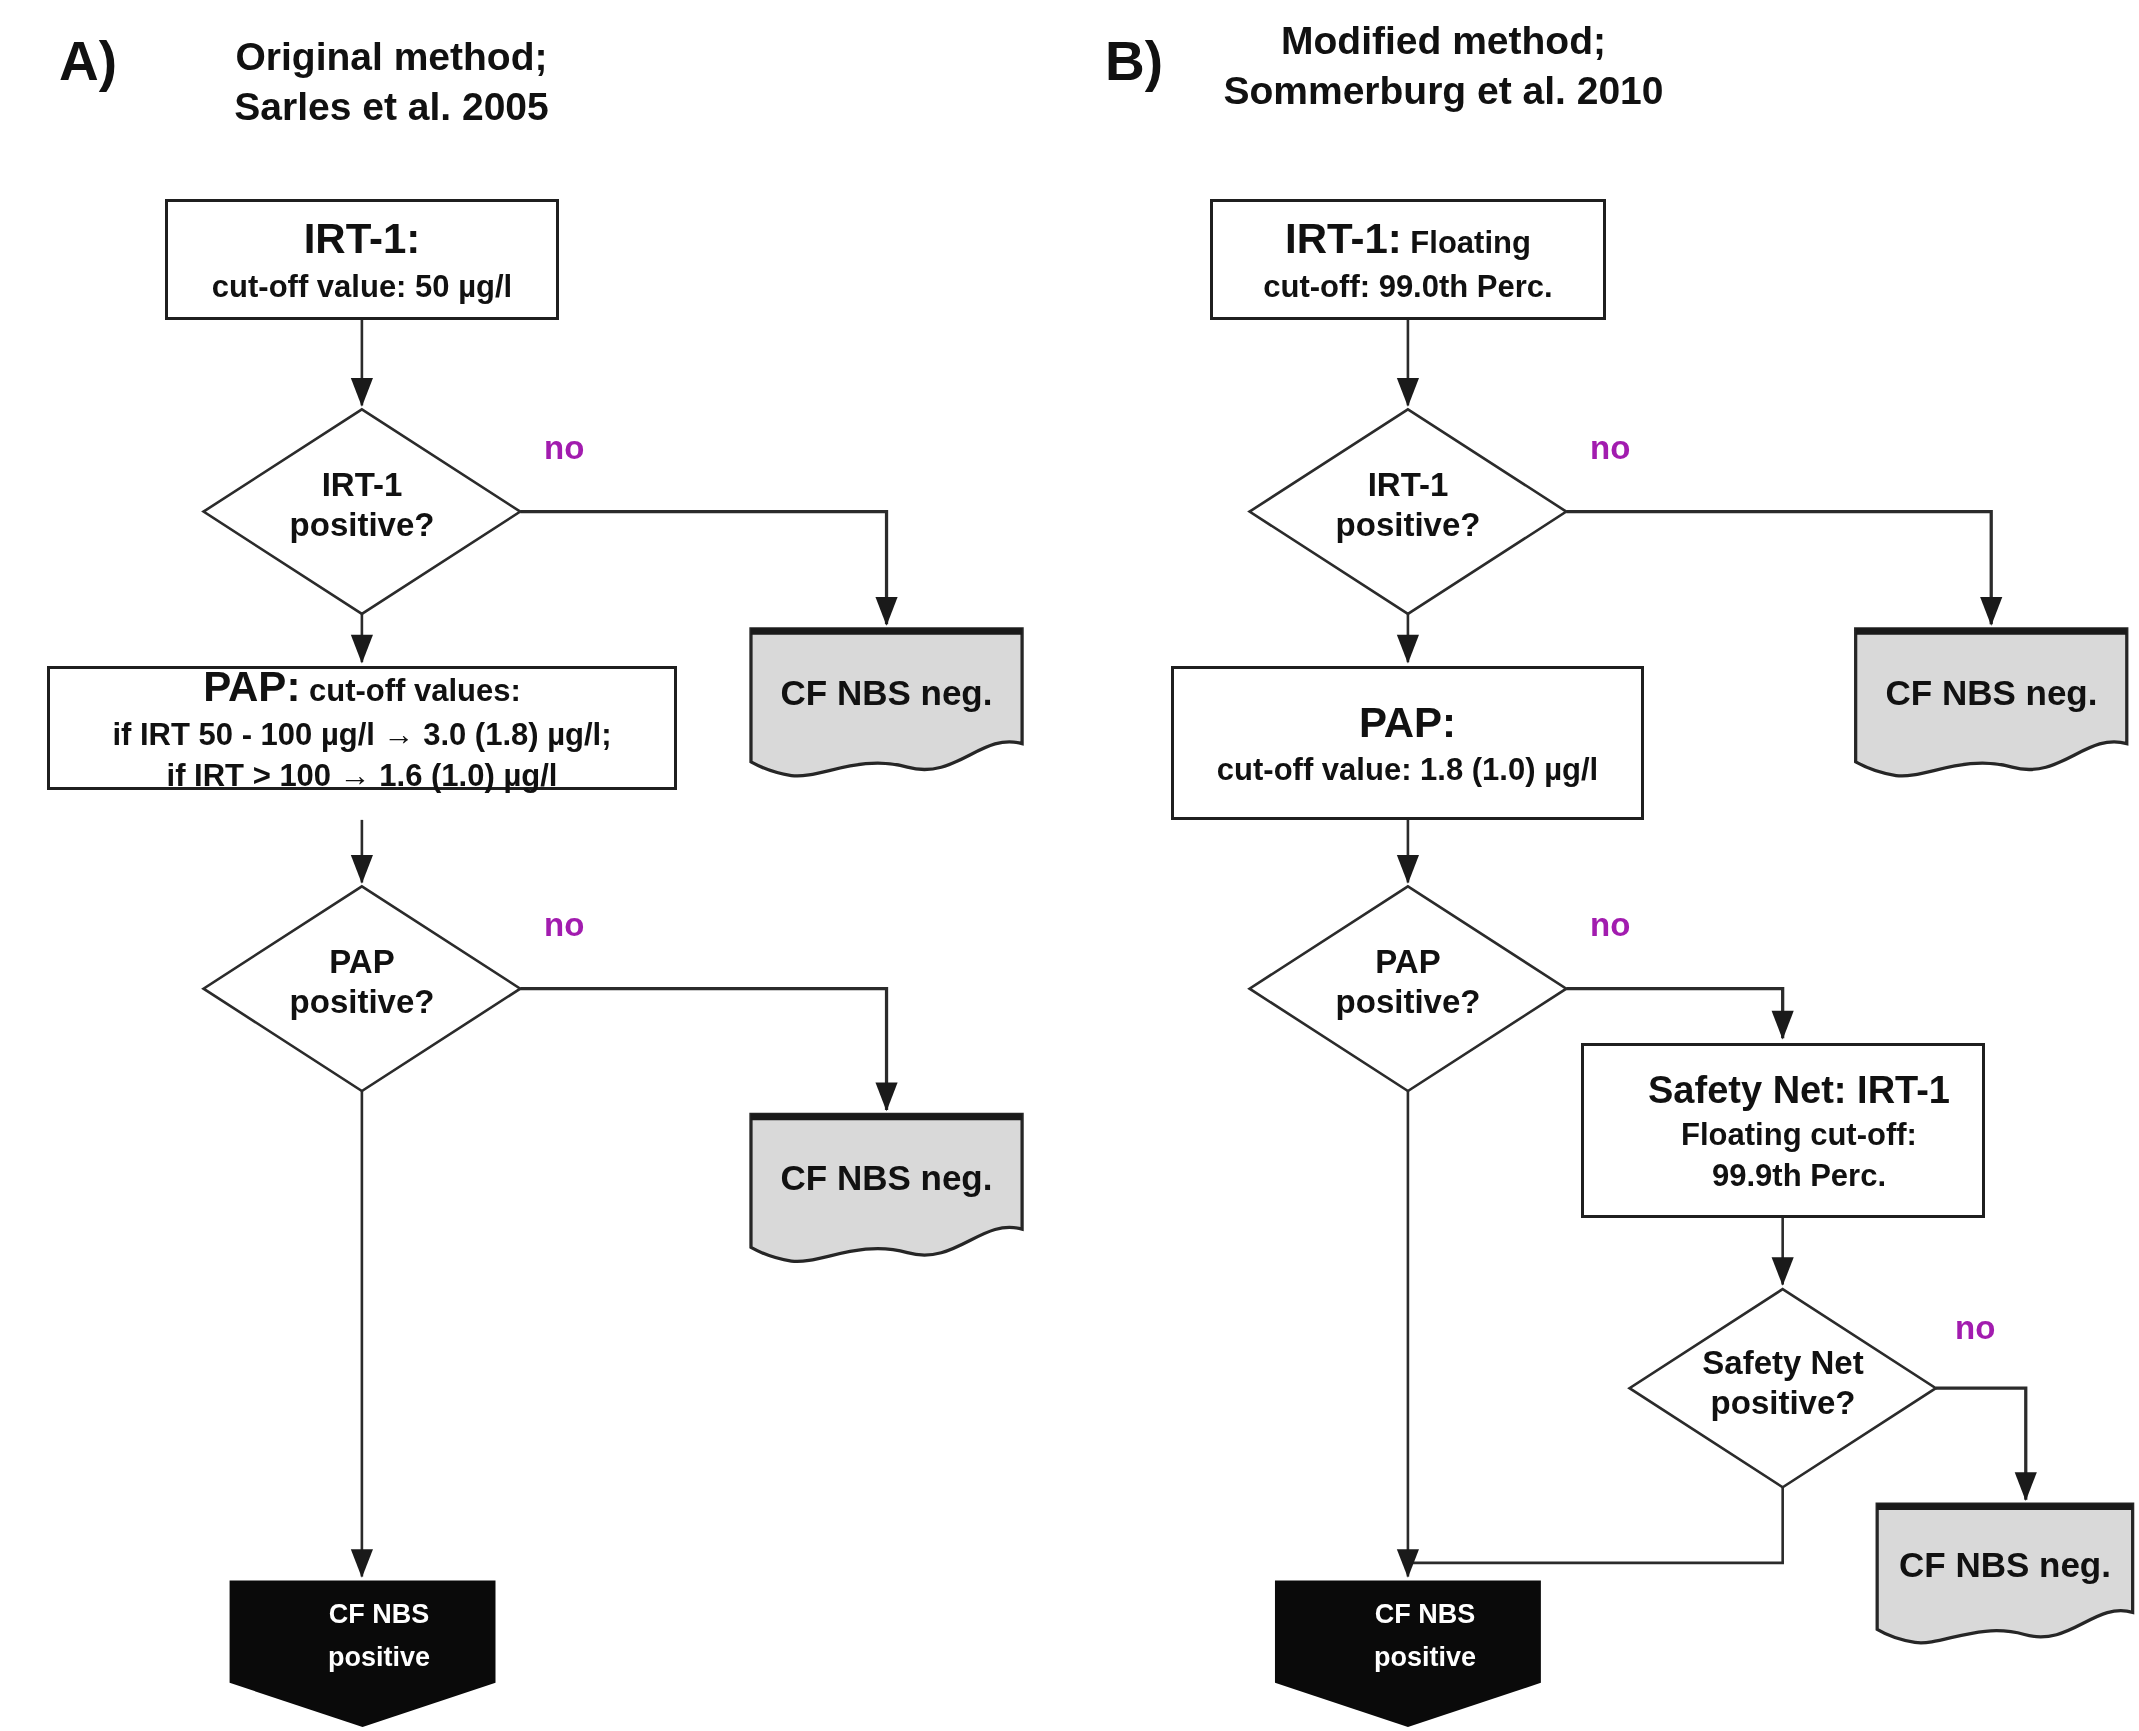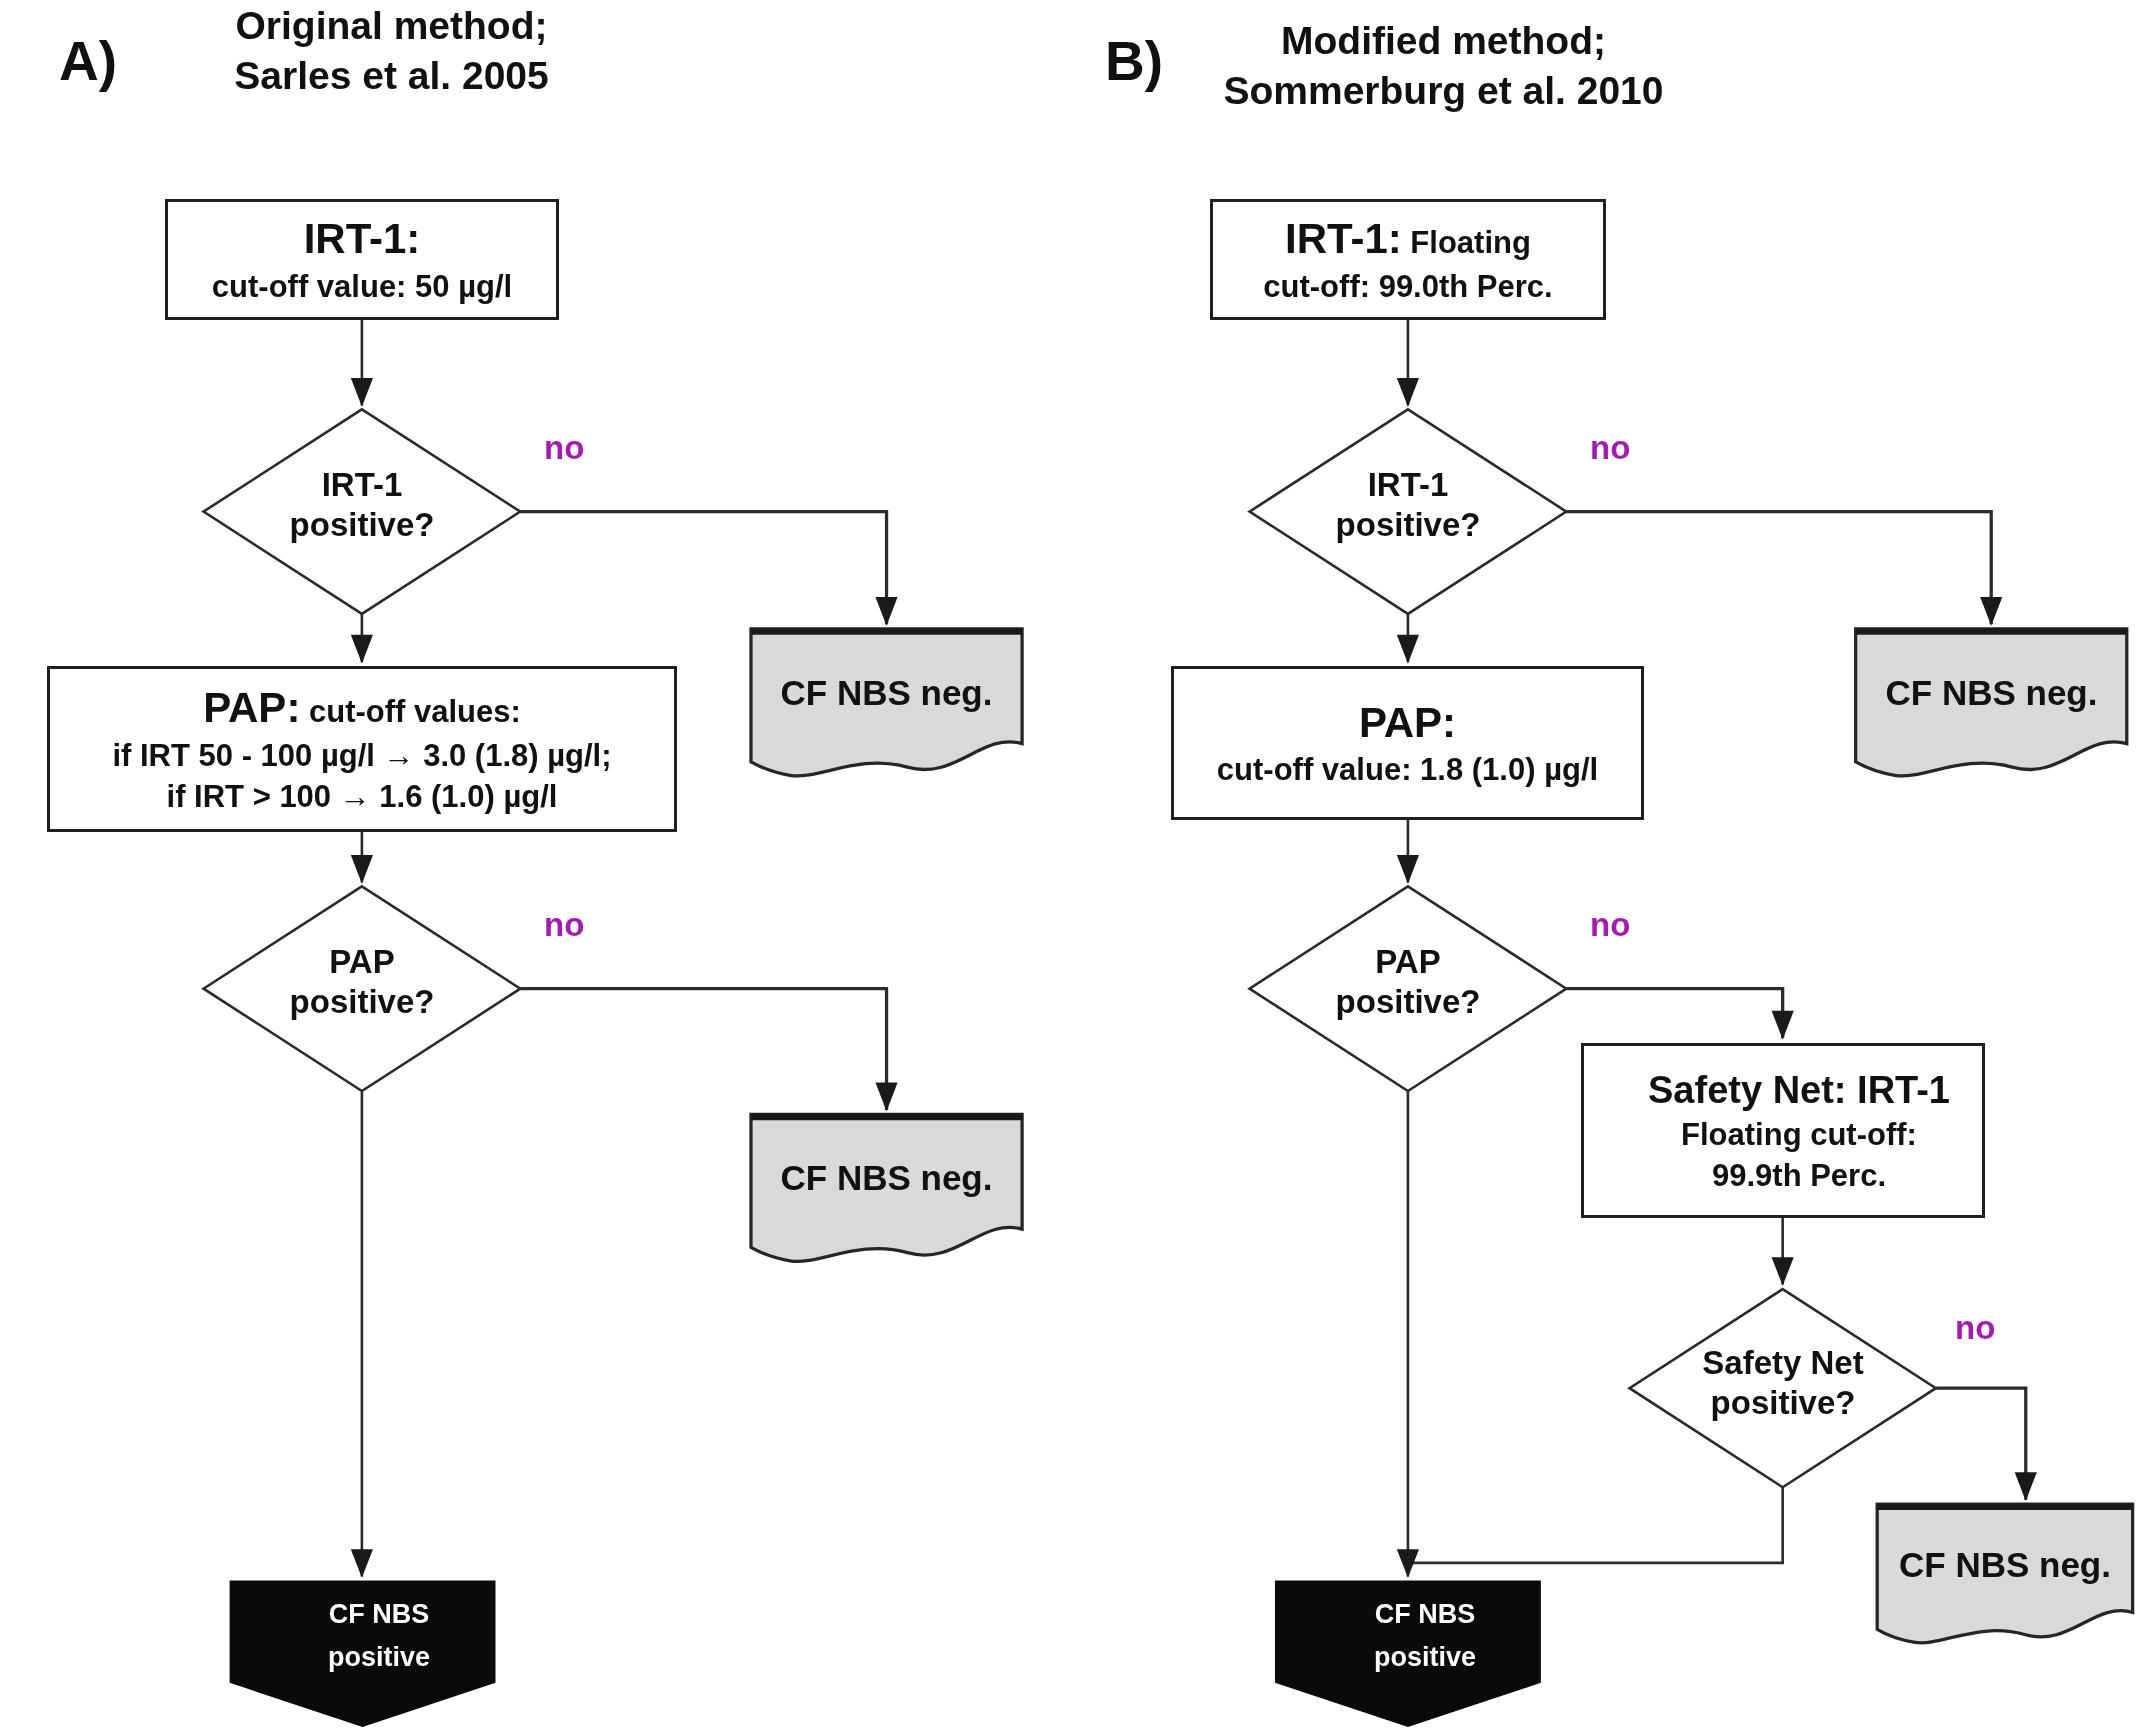--- a/index.html
+++ b/index.html
@@ -89,39 +89,39 @@
         C3036,2488 2978,2526 2938,2520
         C2914,2516 2895,2509 2880,2500 Z"></path>
       <line class="doc-top" x1="2880" y1="2312" x2="3272" y2="2312"></line>
     </g>
 
     <polygon class="term" points="352,2425 760,2425 760,2582 556,2650 352,2582"></polygon>
     <polygon class="term" points="1956,2425 2364,2425 2364,2582 2160,2650 1956,2582"></polygon>
   </svg>
 
   <div class="plabel" style="left:59px;top:29px;">A)</div>
-  <div class="ptitle" style="left:98px;top:1px;width:587px;">
+  <div class="ptitle" style="left:98px;top:32px;width:587px;">
     <span>Original method;</span><br>
     <span>Sarles et al. 2005</span>
   </div>
 
   <div class="box" style="left:165px;top:199px;width:394px;height:121px;">
     <div class="ln bt">IRT-1:</div>
     <div class="ln bs">cut-off value: 50 µg/l</div>
   </div>
 
   <div class="t dtxt" style="left:264px;top:465px;width:196px;">
     <span>IRT-1</span>
     <span>positive?</span>
   </div>
   <div class="no" style="left:544px;top:429px;">no</div>
 
   <div class="t doctxt" style="left:751px;top:636px;width:271px;height:114px;">CF NBS neg.</div>
 
-  <div class="box" style="left:47px;top:666px;width:630px;height:166px;">
+  <div class="box" style="left:47px;top:666px;width:630px;height:124px;">
     <div class="ln"><span class="bt">PAP:</span><span class="bs"> cut-off values:</span></div>
     <div class="ln bs">if IRT 50 - 100 µg/l → 3.0 (1.8) µg/l;</div>
     <div class="ln bs">if IRT &gt; 100 → 1.6 (1.0) µg/l</div>
   </div>
 
   <div class="t dtxt" style="left:264px;top:942px;width:196px;">
     <span>PAP</span>
     <span>positive?</span>
   </div>
   <div class="no" style="left:544px;top:906px;">no</div>

